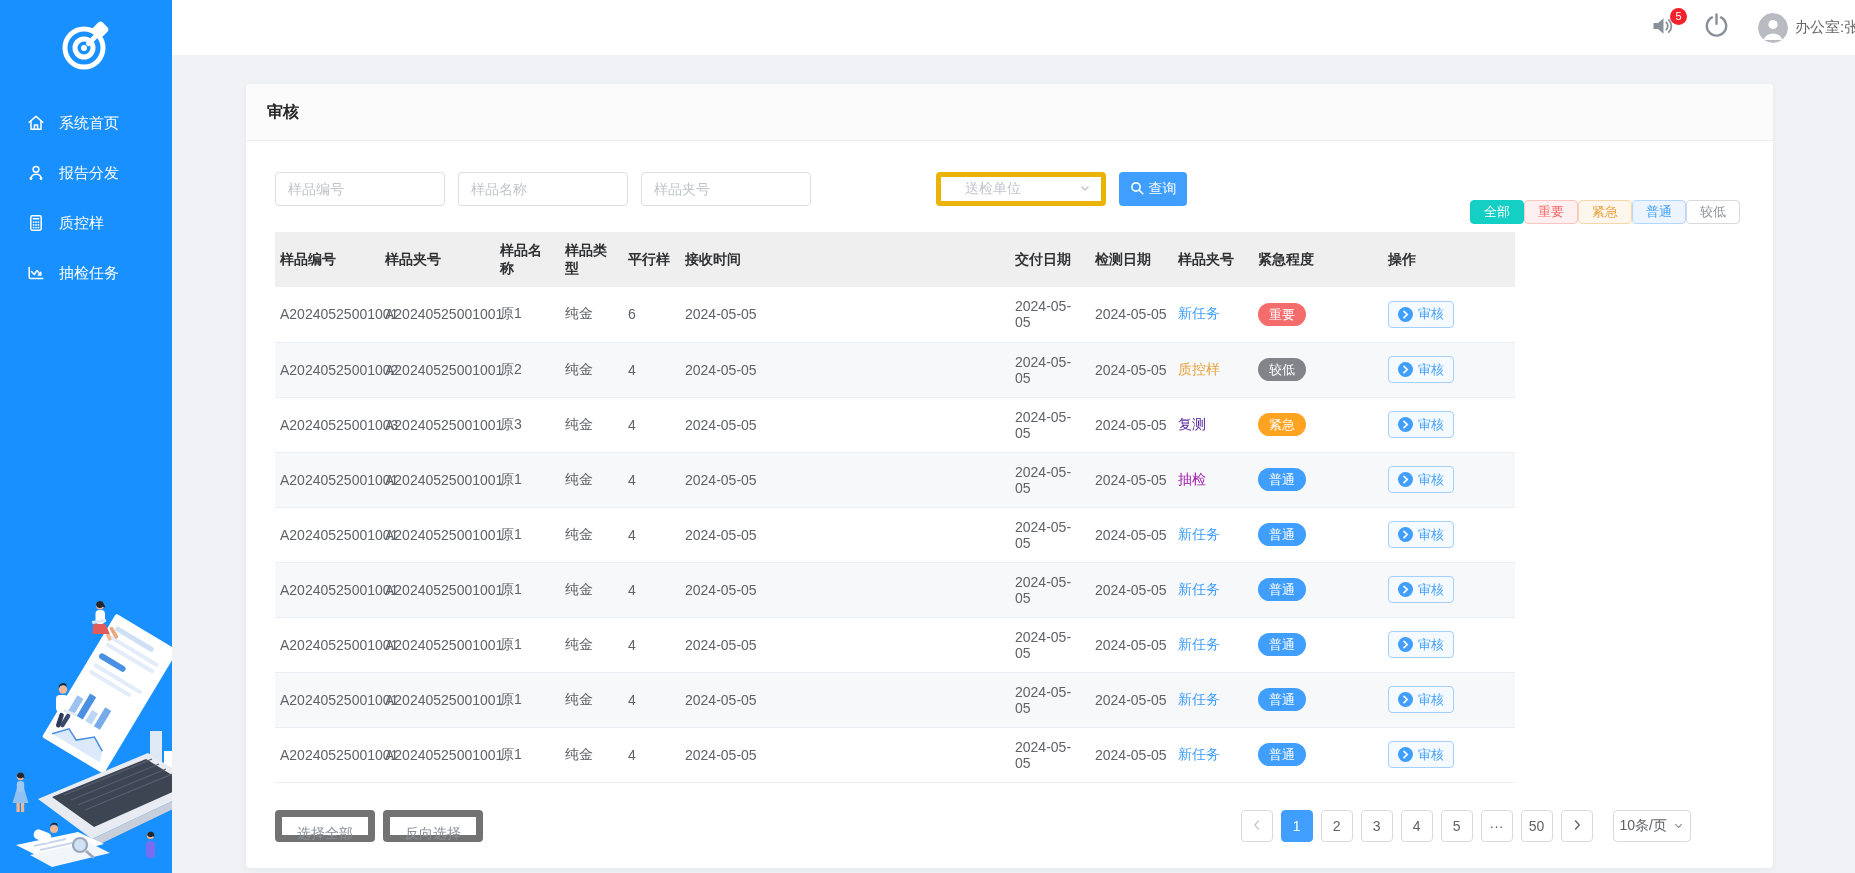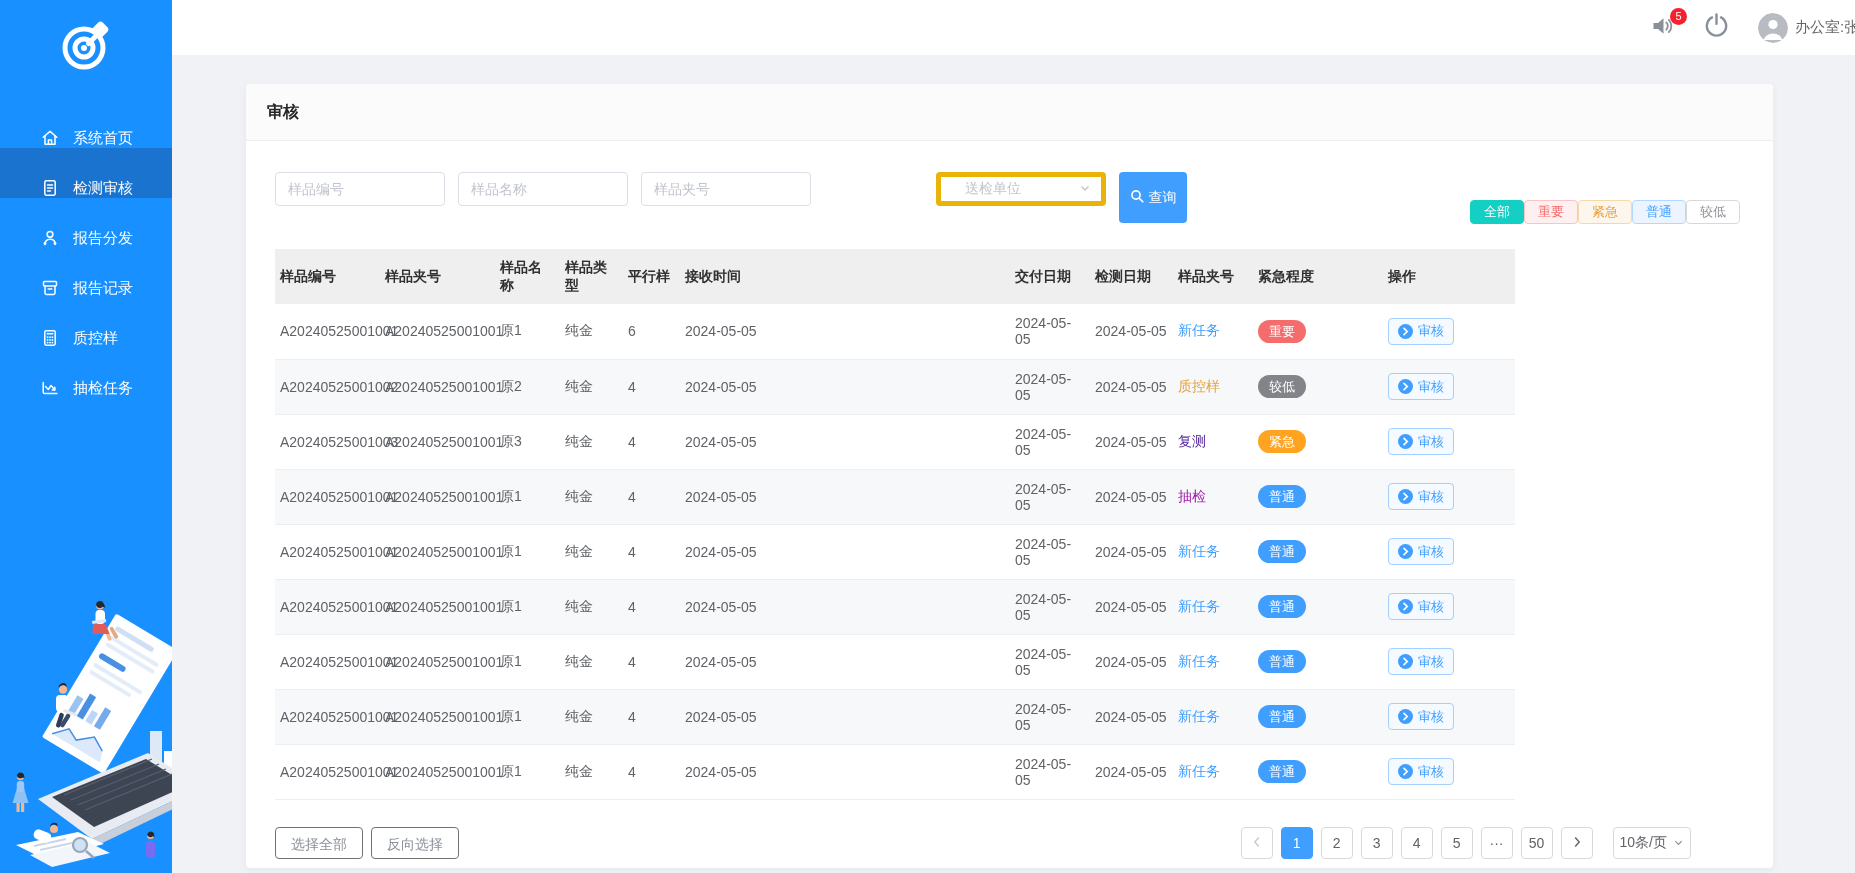--- a/index.html
+++ b/index.html
@@ -4,21 +4,21 @@
 <style>
   * { box-sizing: border-box; }
   html,body { margin:0; padding:0; width:1855px; height:873px; overflow:hidden;
     font-family:"Liberation Sans", sans-serif; background:#f0f2f5; }
 
   
   .sidebar { position:absolute; left:0; top:0; width:172px; height:873px;
     background:#1890ff; overflow:hidden; z-index:5; }
   .logo-wrap { height:96px; display:flex; align-items:center; justify-content:center; }
   .menu { margin-top:2px; }
-  .menu-item { height:50px; display:flex; align-items:flex-end; padding-left:40px;
+  .menu-item { height:50px; display:flex; align-items:center; padding-left:26px;
     gap:13px; color:#fefefe; font-size:15px; cursor:pointer; }
   .menu-item.active { background:#1a73cf; }
   .mi-icon { width:20px; height:20px; display:inline-flex; }
   .illustration { position:absolute; bottom:0; left:0; width:172px; height:290px; }
 
   
   .topbar { position:absolute; left:172px; top:0; width:1683px; height:55px;
     background:#fff; display:flex; align-items:center; }
   .topbar-right { position:absolute; left:1478px; top:0; height:55px;
     display:flex; align-items:center; gap:27px; }
@@ -40,21 +40,21 @@
 
   
   .filters { display:flex; margin:31px 0 0 29px; gap:13px; }
   .f-input { width:170px; height:34px; border:1px solid #dcdfe6; border-radius:4px;
     padding:0 12px; font-size:14px; color:#606266; background:#fff; outline:none; }
   .f-input::placeholder { color:#c0c4cc; }
   .f-select { width:170px; height:34px; border:5px solid #eab308; border-radius:4px;
     display:flex; align-items:center; justify-content:space-between;
     padding:0 10px 0 24px; margin-left:112px; color:#c0c4cc; font-size:14px;
     background:#fff; cursor:pointer; }
-  .search-btn { width:68px; height:51px; background:#409eff; border:none; border-radius:4px;
+  .search-btn { width:68px; height:34px; background:#409eff; border:none; border-radius:4px;
     color:#fff; font-size:14px; display:flex; align-items:center; justify-content:center;
     gap:5px; cursor:pointer; }
 
   
   .chips { position:absolute; top:116px; right:33px; display:flex; }
   .chip { height:24px; line-height:22px; padding:0 13px; border-radius:4px; font-size:13px;
     border:1px solid transparent; cursor:pointer; }
   .chip.teal   { background:#14d0c4; border-color:#14d0c4; color:#fff; }
   .chip.red    { background:#fef0f0; border-color:#fbc4c4; color:#f56c6c; }
   .chip.orange { background:#fdf6ec; border-color:#f5d8a8; color:#e6a23c; }
@@ -72,21 +72,21 @@
     border-radius:13px; color:#fff; font-size:13px; line-height:1; }
   .review-btn { display:inline-flex; align-items:center; gap:5px; height:27px;
     padding:0 9px; border:1px solid #a3d0fd; border-radius:4px; background:#f4faff;
     color:#409eff; font-size:13px; cursor:pointer; }
   .go-icon { display:inline-flex; }
 
   
   .foot { display:flex; justify-content:space-between; align-items:center;
     margin-top:27px; padding:0 82px 0 29px; }
   .left-btns { display:flex; gap:8px; }
-  .ghost-btn { height:32px; padding:8px 15px; border:1px solid #737373; border-radius:4px;
+  .ghost-btn { height:32px; padding:8px 15px; border:7px solid #737373; border-radius:4px;
     background:#fff; color:#8a8f99; font-size:14px; cursor:pointer; }
   .pager { display:flex; gap:8px; align-items:center; }
   .page-item { min-width:32px; height:32px; border:1px solid #d9d9d9; border-radius:4px;
     display:flex; align-items:center; justify-content:center; color:#606266;
     font-size:14px; background:#fff; cursor:pointer; padding:0 6px; }
   .page-item.active { background:#409eff; border-color:#409eff; color:#fff; }
   .page-item.disabled { color:#c5c9cf; }
   .page-size { margin-left:12px; min-width:76px; gap:6px; }
 </style>
 </head>
@@ -110,49 +110,30 @@
       <div class="menu-item">
         <span class="mi-icon">
           <svg width="20" height="20" viewBox="0 0 20 20" fill="none" stroke="#fff" stroke-width="1.5" stroke-linecap="round" stroke-linejoin="round">
             <path d="M3.2 9.2 L10 3.4 L16.8 9.2"></path>
             <path d="M5 8 V16.2 H15 V8"></path>
             <path d="M8.4 16.2 V12 H11.6 V16.2"></path>
           </svg>
         </span>
         <span>系统首页</span>
       </div>
-      <div class="menu-item active">
-        <span class="mi-icon">
-          <svg width="20" height="20" viewBox="0 0 20 20" fill="none" stroke="#fff" stroke-width="1.5" stroke-linecap="round" stroke-linejoin="round">
-            <rect x="4.8" y="2.8" width="10.4" height="14.4" rx="1.4"></rect>
-            <path d="M7.5 7 H12.5 M7.5 10 H12.5 M7.5 13 H10.5"></path>
-          </svg>
-        </span>
-        <span>检测审核</span>
-      </div>
       <div class="menu-item">
         <span class="mi-icon">
           <svg width="20" height="20" viewBox="0 0 20 20" fill="none" stroke="#fff" stroke-width="1.5" stroke-linecap="round" stroke-linejoin="round">
             <circle cx="10" cy="6.3" r="2.9"></circle>
             <path d="M4.8 16.4 c0-3.3 2.3-5.1 5.2-5.1 s5.2 1.8 5.2 5.1"></path>
             <circle cx="5" cy="15.4" r="1.4" fill="#fff" stroke="none"></circle>
             <circle cx="15" cy="15.4" r="1.4" fill="#fff" stroke="none"></circle>
           </svg>
         </span>
         <span>报告分发</span>
-      </div>
-      <div class="menu-item">
-        <span class="mi-icon">
-          <svg width="20" height="20" viewBox="0 0 20 20" fill="none" stroke="#fff" stroke-width="1.5" stroke-linecap="round" stroke-linejoin="round">
-            <rect x="3.5" y="3.5" width="13" height="4.6" rx="1"></rect>
-            <path d="M5 8.1 V15 a1.4 1.4 0 0 0 1.4 1.4 H13.6 A1.4 1.4 0 0 0 15 15 V8.1"></path>
-            <path d="M8.2 11 H11.8"></path>
-          </svg>
-        </span>
-        <span>报告记录</span>
       </div>
       <div class="menu-item">
         <span class="mi-icon">
           <svg width="20" height="20" viewBox="0 0 20 20" fill="none" stroke="#fff" stroke-width="1.5" stroke-linecap="round" stroke-linejoin="round">
             <rect x="4.8" y="2.8" width="10.4" height="14.4" rx="1.4"></rect>
             <path d="M7.3 5.8 H12.7"></path>
             <g fill="#fff" stroke="none">
               <circle cx="7.6" cy="9.2" r=".9"></circle>
               <circle cx="10" cy="9.2" r=".9"></circle>
               <circle cx="12.4" cy="9.2" r=".9"></circle>

